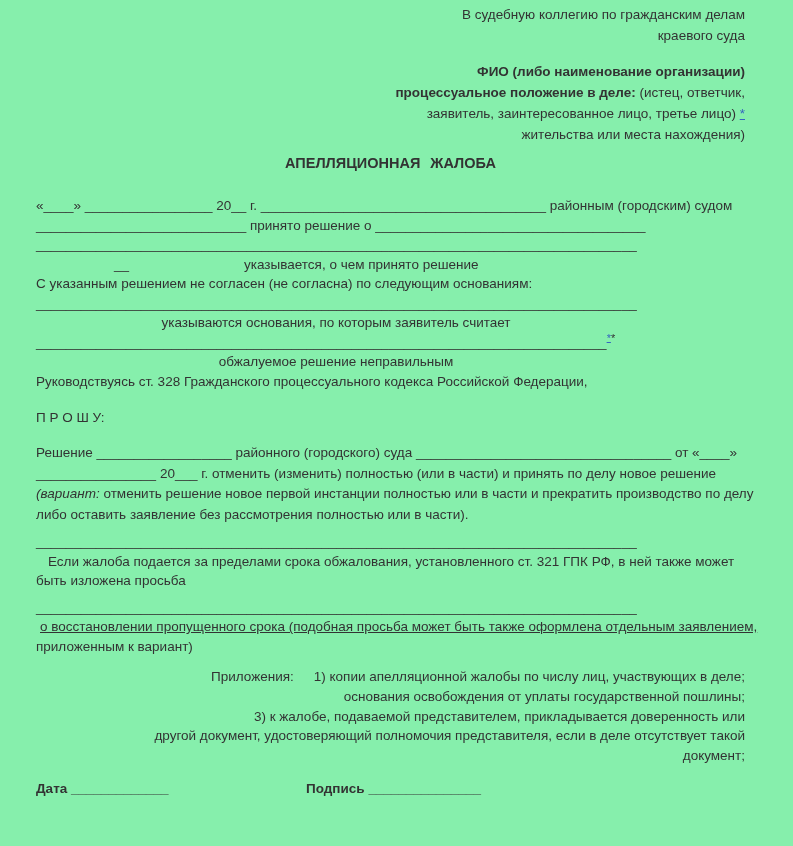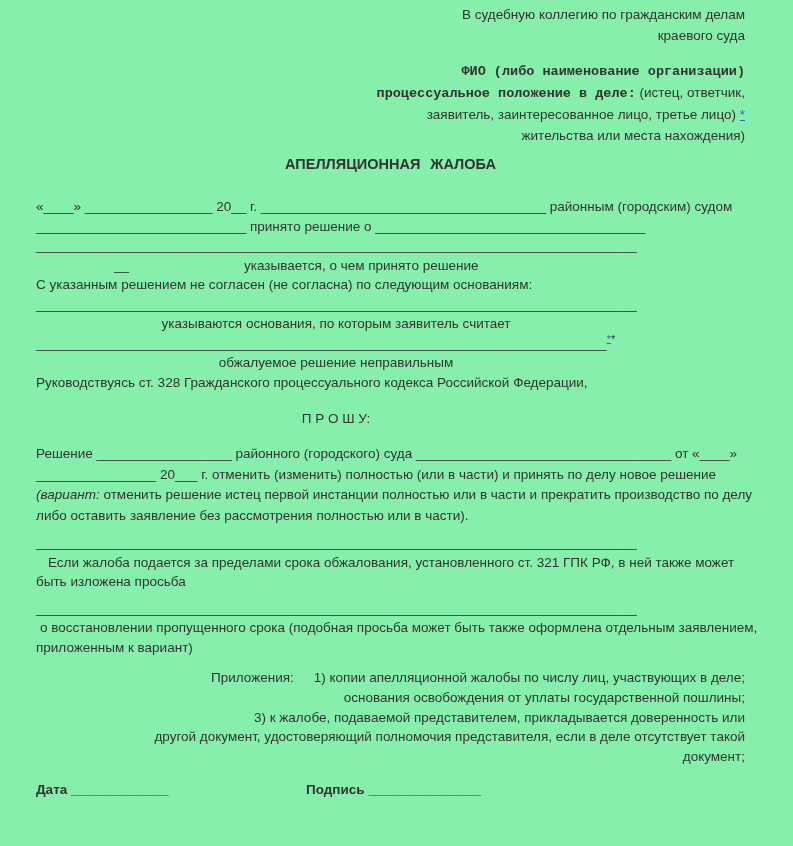--- a/index.html
+++ b/index.html
@@ -9,43 +9,43 @@
     box-sizing:border-box;
     padding:4px 48px 0 36px;
     font-family:"Liberation Sans", sans-serif;
     font-size:13.5px;
     color:#333333;
     overflow:hidden;
     background:#86efac;
   }
   .header-block { text-align:right; line-height:21px; }
   .applicant-block { text-align:right; line-height:21px; margin-top:15px; }
-  .b { font-weight:bold;font-family:Liberation Mono, monospace; }
+  .b { font-weight:bold; }
   .it { font-style:italic; }
   .fn { color:#3465c0; text-decoration:underline; cursor:pointer; }
   sup.fnsup { font-size:11px; line-height:0; }
   .doc-title {
     margin-top:9px;
     text-align:center;
     font-weight:bold;
     font-size:14.5px;
     word-spacing:6px;
     line-height:19px;
   }
   .intro { margin-top:23px; }
   .line { line-height:19.5px; white-space:nowrap; }
   .cap { width:600px; text-align:center; }
   .dash-u { margin-left:78px; }
   .cap-inline { margin-left:115px; }
-  .prosh-heading { width:600px; text-align:center; margin-top:17px; margin-bottom:16px; line-height:19px; }
+  .prosh-heading { width:600px; text-align:left; margin-top:17px; margin-bottom:16px; line-height:19px; }
   .request { margin-top:0; }
   .request .line { line-height:20.5px; }
   .note-block { margin-top:7px; }
   .indent-sm { text-indent:12px; }
-  .indent-xs { text-indent:4px; }
+  .indent-xs { text-indent:4px;text-decoration:underline; }
   .attach { margin-top:11px;text-align:right; }
   .attach .line { line-height:19.8px; }
   .att-item1 { margin-left:20px; }
   .ind-2 { padding-left:154px; }
   .ind-3 { padding-left:157px; }
   .sig { margin-top:13px;font-weight:bold; }
   .sig-left { display:inline-block; width:270px; }
 </style>
 </head>
 <body>
@@ -77,21 +77,21 @@
     <div class="line"><span>____________________________________________________________________________</span><sup class="fnsup"><a class="fn">*</a></sup><sup class="fnsup">*</sup></div>
     <div class="line cap">обжалуемое решение неправильным</div>
     <div class="line">Руководствуясь ст. 328 Гражданского процессуального кодекса Российской Федерации,</div>
   </div>
 
   <div class="prosh-heading">П Р О Ш У:</div>
 
   <div class="request">
     <div class="line">Решение __________________ районного (городского) суда __________________________________ от «____»</div>
     <div class="line">________________ 20___ г. отменить  (изменить) полностью (или в части) и принять по делу новое решение</div>
-    <div class="line"><span class="it">(вариант:</span> <span>отменить решение истец первой инстанции полностью или в части и прекратить производство по делу</span></div>
+    <div class="line"><span class="it">(вариант:</span> <span>отменить решение новое первой инстанции полностью или в части и прекратить производство по делу</span></div>
     <div class="line">либо оставить заявление без рассмотрения полностью или в части).</div>
   </div>
 
   <div class="note-block">
     <div class="line">________________________________________________________________________________</div>
     <div class="line indent-sm">Если жалоба подается за пределами срока обжалования, установленного ст. 321 ГПК РФ, в ней также может</div>
     <div class="line">быть изложена просьба</div>
   </div>
 
   <div class="note-block">

